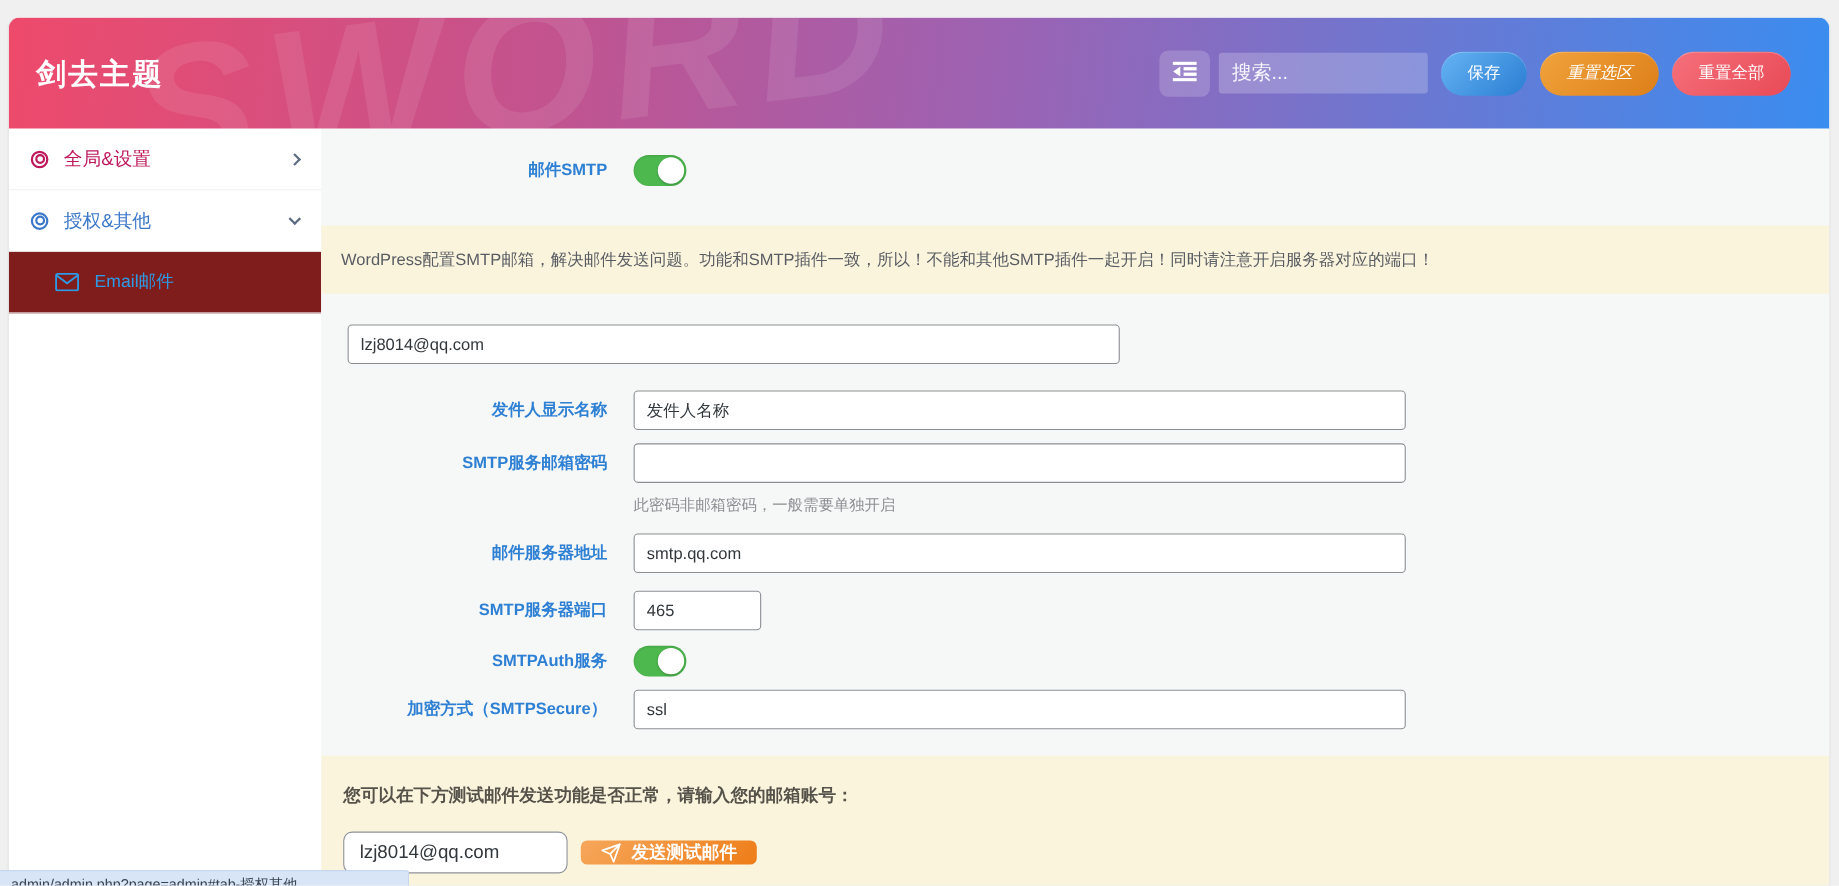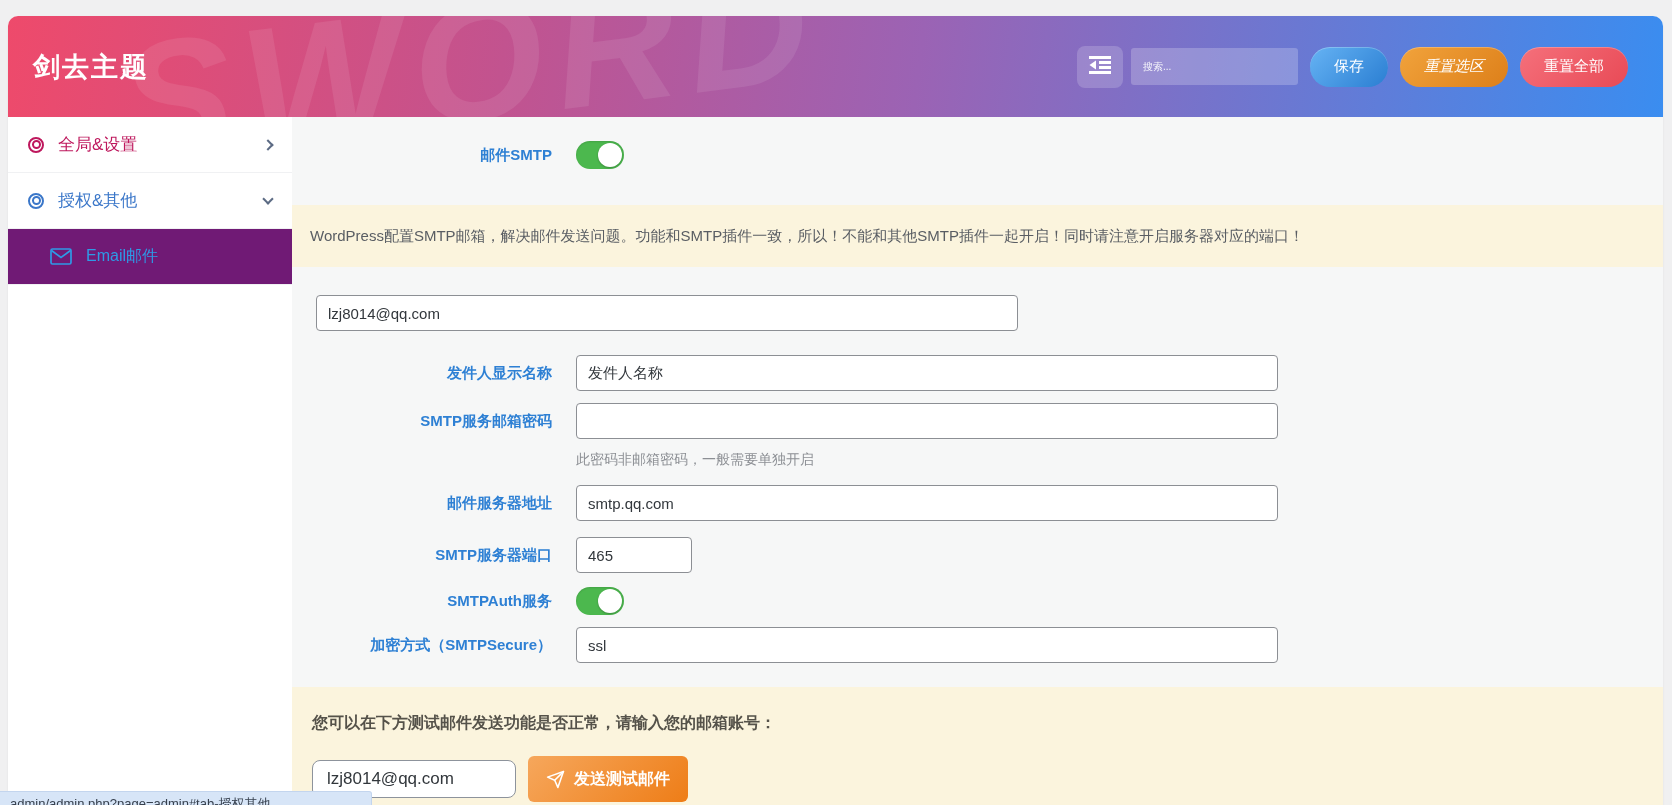--- a/index.html
+++ b/index.html
@@ -17,38 +17,38 @@
   .watermark { position:absolute; left:110px; top:-38px; font-size:168px; line-height:1;
                font-weight:800; font-style:italic; letter-spacing:12px;
                color:rgba(255,255,255,0.09); transform:rotate(-7deg); white-space:nowrap;
                pointer-events:none; }
   .hdr-title { position:absolute; left:25px; top:50%; transform:translateY(-50%);
                color:#fff; font-size:27px; font-weight:700; letter-spacing:2px; }
   .hdr-controls { position:absolute; right:35px; top:50%; transform:translateY(-50%);
                   display:flex; align-items:center; gap:8px; }
   .icon-btn { width:46px; height:42px; border:none; border-radius:8px; cursor:pointer;
               background:rgba(255,255,255,0.18); display:flex; align-items:center; justify-content:center; }
-  .search { width:167px; height:37px; border:none; border-radius:3px; padding:0 12px;
-            background:rgba(255,255,255,0.22); color:#fff; font-size:10px; outline:none;
+  .search { width:190px; height:37px; border:none; border-radius:3px; padding:0 12px;
+            background:rgba(255,255,255,0.22); color:#fff; font-size:18px; outline:none;
             font-family:"Liberation Sans", sans-serif; }
   .search::placeholder { color:rgba(255,255,255,0.92); }
   .pill { height:40px; border:none; border-radius:20px; padding:0 24px; margin-left:4px;
           color:#fff; font-size:15px; cursor:pointer; font-family:"Liberation Sans", sans-serif;
           box-shadow:inset 0 1px 0 rgba(255,255,255,.25); }
   .pill.save      { background:linear-gradient(135deg,#66b3f4,#2a7ed2); }
   .pill.reset-sel { background:linear-gradient(135deg,#f1a33c,#dd7f19);font-style:italic; }
   .pill.reset-all { background:linear-gradient(135deg,#f5707b,#e84a56); }
 
   
   .sidebar { position:absolute; left:0; top:101px; width:284px; bottom:0; background:#fff; }
   .side-item { height:56px; display:flex; align-items:center; gap:14px; padding:0 20px;
                border-bottom:1px solid #f0f1f3; cursor:pointer; font-size:17px; }
   .side-item.global { color:#be185d; }
   .side-item.auth   { color:#3b77c9; }
-  .side-item.email  { color:#2e9ae6; background:#701a75; padding-left:42px; font-size:16px; }
+  .side-item.email  { color:#2e9ae6; background:#7f1d1d; padding-left:42px; font-size:16px; }
   .bullseye { width:16px; height:16px; border:2px solid currentColor; border-radius:50%;
               display:inline-flex; align-items:center; justify-content:center; flex-shrink:0; }
   .bullseye::before { content:''; width:5px; height:5px; border:2px solid currentColor; border-radius:50%; }
   .chev { width:8px; height:8px; border-right:2px solid #5c6b84; border-bottom:2px solid #5c6b84;
           margin-left:auto; flex-shrink:0; }
   .chev.right { transform:rotate(-45deg); }
   .chev.down  { transform:rotate(45deg); margin-top:-4px; }
 
   
   .main { position:absolute; left:284px; top:101px; right:0; bottom:0; background:#f6f7f7;
@@ -79,21 +79,21 @@
   .mb-b { margin-bottom:12px; }
   .mb-c { margin-bottom:16px; }
   .mb-d { margin-bottom:14px; }
 
   .test-section { margin-top:24px; background:#fbf4dd; flex:1; padding:26px 20px 0 20px; }
   .test-title { color:#55524a; font-size:16px; font-weight:700; }
   .test-row { margin-top:22px; display:flex; align-items:center; gap:12px; }
   .test-input { width:204px; height:38px; border:1px solid #8d939c; border-radius:8px;
                 padding:0 14px; font-size:17px; color:#32373c; background:#fff; outline:none;
                 font-family:"Liberation Sans", sans-serif; }
-  .send-btn { height:46px; border:none; border-radius:6px; padding:0 18px; cursor:pointer;
+  .send-btn { height:22px; border:none; border-radius:6px; padding:0 18px; cursor:pointer;
               display:flex; align-items:center; gap:9px; color:#fff; font-size:16px; font-weight:700;
               background:linear-gradient(135deg,#f6a75c,#ee7d17);
               font-family:Liberation Sans, sans-serif; }
 
   
   .statusbar { position:absolute; left:0; top:791px; height:24px; min-width:372px;
                background:#d7e5f7; border:1px solid #c3d5ee; border-left:none;
                border-top-right-radius:3px; padding:3px 10px; font-size:13px; color:#37414f;
                white-space:nowrap; overflow:hidden; }
 </style>

